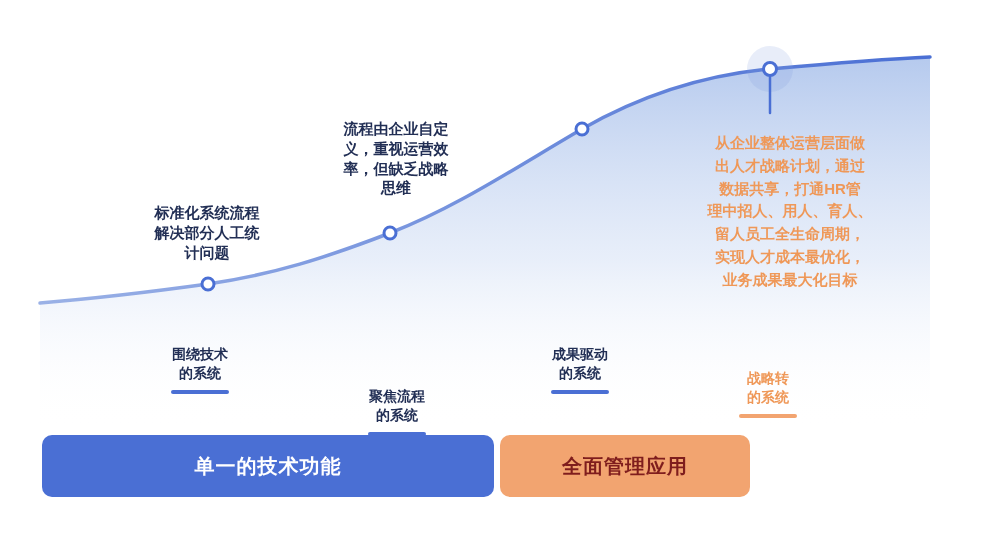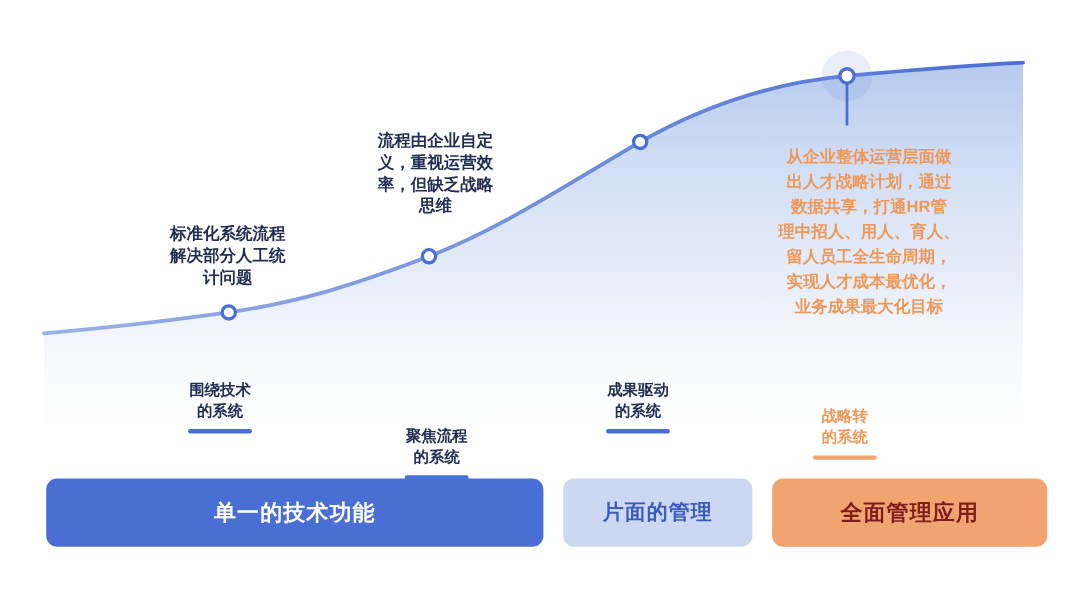--- a/index.html
+++ b/index.html
@@ -53,21 +53,21 @@
     border-radius: 2px;
     background: #4a6fd4;
     margin: 7px auto 0;
   }
   .stage.s4 .underline { background: #f2a470; }
   .bars {
     position: absolute;
     left: 42px;
     top: 435px;
     display: flex;
-    gap: 18px;
+    gap: 6px;
   }
   .bar {
     height: 62px;
     border-radius: 10px;
     display: flex;
     align-items: center;
     justify-content: center;
     font-size: 20px;
     font-weight: bold;
     letter-spacing: 1px;
@@ -151,21 +151,18 @@
   <div class="stage s4" style="left:768px; top:345px;margin-top:24px;">
     <div class="stage-text">战略转
 的系统</div>
     <div class="underline"></div>
   </div>
 
   <div class="bars">
     <div class="bar bar1">
       <span>单一的技术功能</span>
     </div>
-    <div class="bar bar2">
-      <span>片面的管理</span>
-    </div>
     <div class="bar bar3">
       <span>全面管理应用</span>
     </div>
   </div>
 
 </div>
 
 </body></html>

